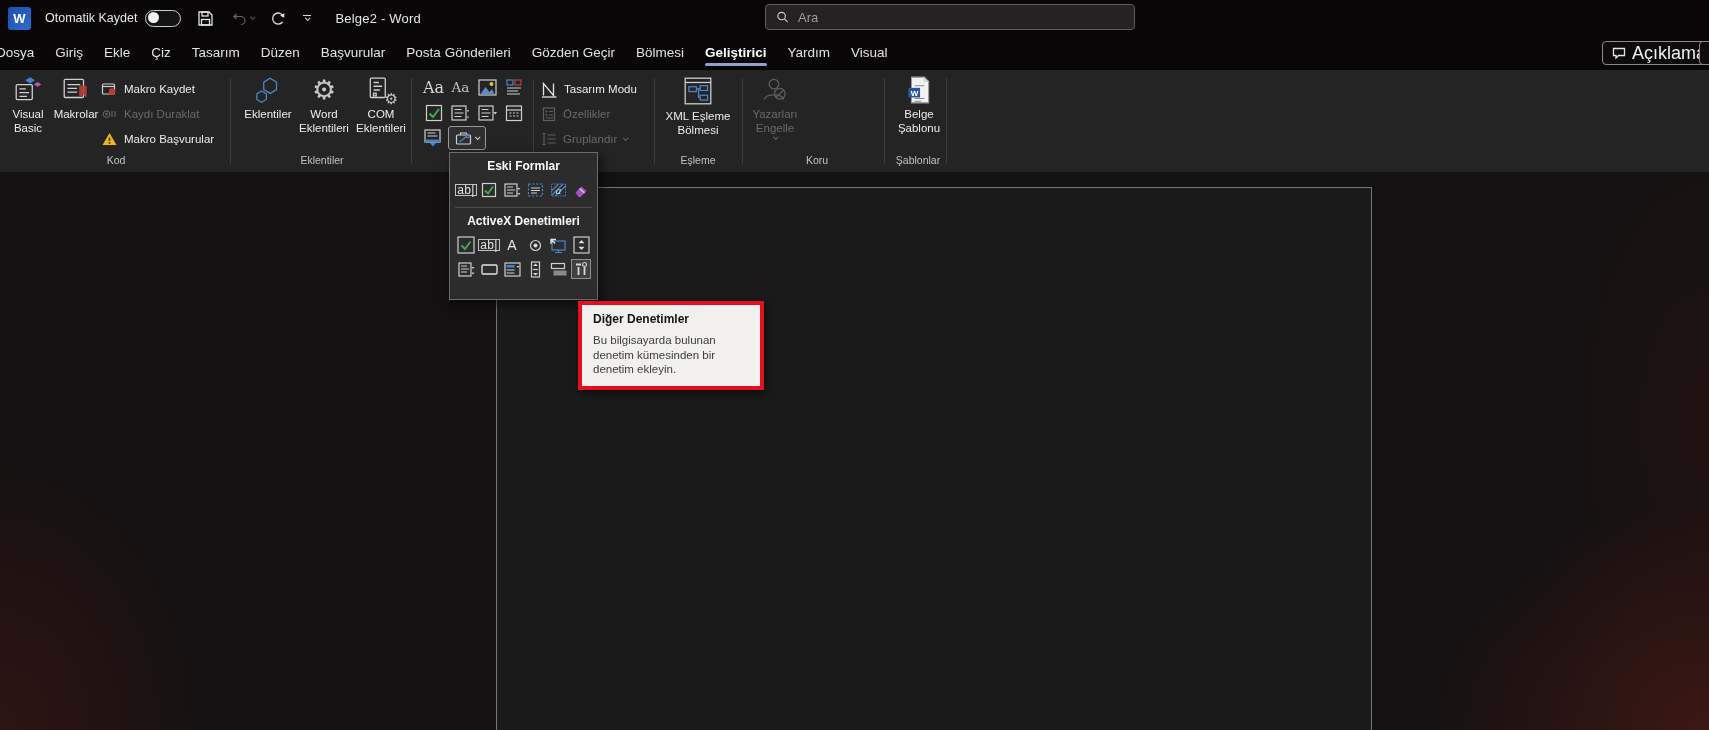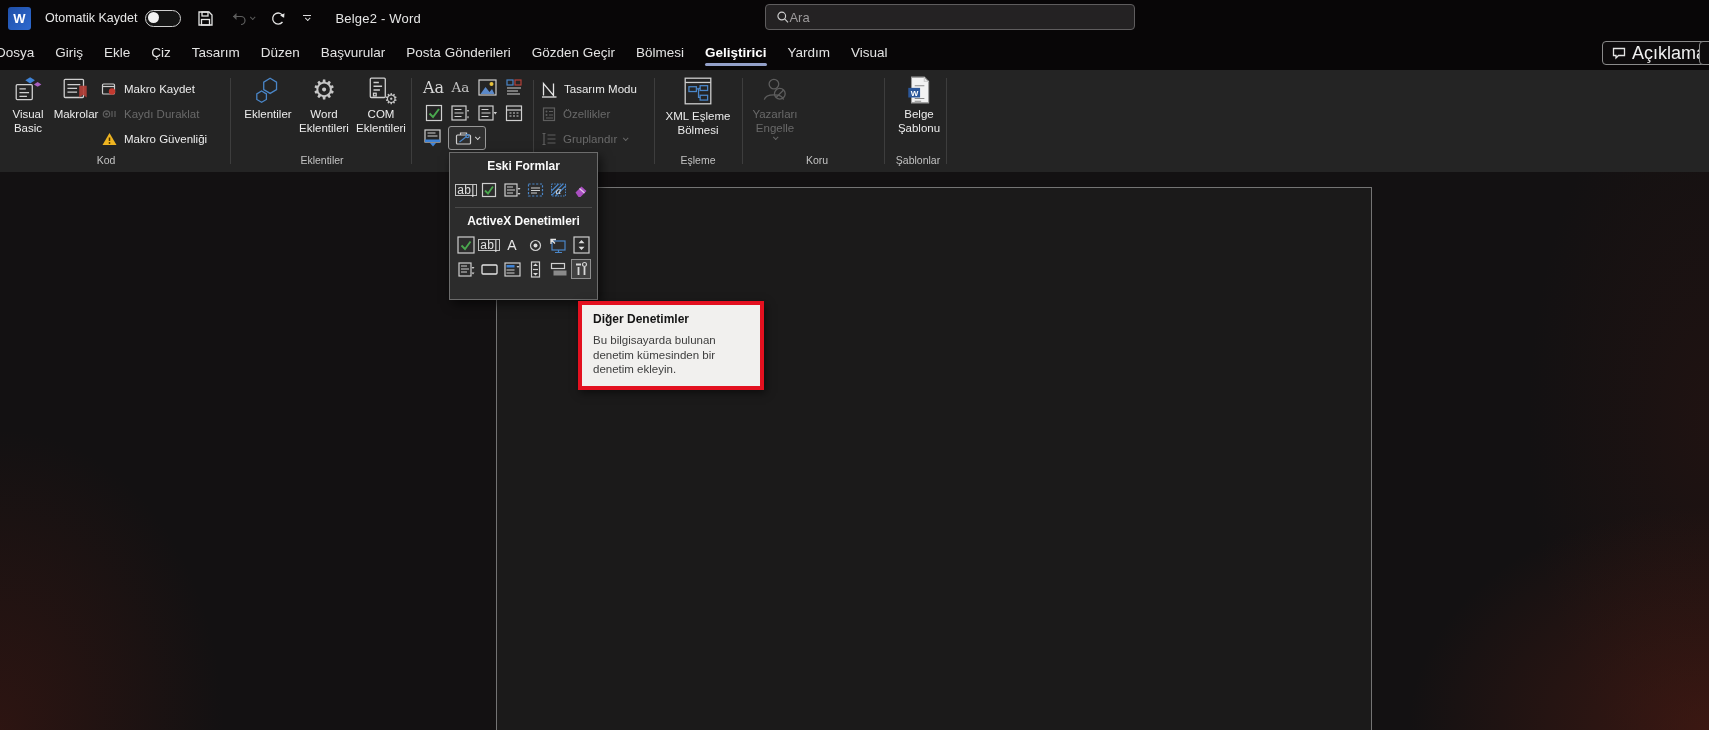--- a/index.html
+++ b/index.html
@@ -14,21 +14,21 @@
   .toggle { width:36px; height:17px; border:1.5px solid #cfcfcf; border-radius:9px; position:relative; background:#141414; }
   .toggle .knob { position:absolute; left:2px; top:1.5px; width:11px; height:11px; border-radius:50%; background:#f2f2f2; }
   .qat { display:flex; align-items:center; gap:16px; margin-left:16px; }
   .qat-ic { display:flex; align-items:center; color:#dcdcdc; }
   .dis-ic { color:#5c5c5c; }
   .chev { display:inline-block; width:6px; height:6px; border-right:1.4px solid currentColor; border-bottom:1.4px solid currentColor; transform:rotate(45deg) translateY(-1px); }
   .chev.sm { width:4px; height:4px; }
   .morebtn { display:flex; flex-direction:column; align-items:center; color:#dcdcdc; gap:1px; }
   .morebtn .bar { width:8px; height:1.4px; background:currentColor; }
   .doctitle { margin-left:24px; font-size:13px; color:#e6e6e6; letter-spacing:.2px; }
-  .search { position:absolute; left:765px; top:4px; width:370px; height:26px; background:#242223; border:1px solid #5f5d5e; border-radius:4px; display:flex; align-items:center; padding:0 10px; }
+  .search { position:absolute; left:765px; top:4px; width:370px; height:26px; background:#242223; border:1px solid #5f5d5e; border-radius:4px; display:flex; align-items:center; padding:0 10px; gap:9px; }
   .search input { background:transparent; border:none; outline:none; color:#dcdcdc; font-size:13px; width:100%; font-family:"Liberation Sans",sans-serif; }
   .search input::placeholder { color:#9c9a9b; }
 
   
   .tabrow { position:absolute; left:0; top:36px; width:100%; height:34px; background:#080607; display:flex; align-items:center; }
   .tabs { display:flex; align-items:center; gap:21px; margin-left:-4px; }
   .tab { font-size:13.5px; color:#e3e3e3; height:34px; line-height:34px; position:relative; cursor:default; white-space:nowrap; }
   .tab.active { color:#fff; font-weight:bold;text-align:center; }
   .tab.active::after { content:""; position:absolute; left:0; right:0; bottom:4px; height:3px; border-radius:2px; background:#93a0c9; }
   .comments { position:absolute; left:1602px; top:5px; height:24px; padding:0 9px; border:1px solid #8a8a8a; border-radius:4px; display:flex; align-items:center; gap:6px; font-size:18px; color:#f0f0f0; background:#0d0b0c; }
@@ -187,24 +187,24 @@
             <path class="stg" stroke-width="1.6" d="M10.5 5v6M13.5 5v6"></path>
           </svg>
         <span>Kaydı Duraklat</span>
       </div>
       <div class="stackrow">
         <svg width="17" height="16" viewBox="0 0 16 16">
             <path fill="#eeb421" d="M8 2l7 12H1z"></path>
             <path stroke="#4a3200" stroke-width="1.5" d="M8 6.5v3.5"></path>
             <circle fill="#4a3200" cx="8" cy="12" r=".9"></circle>
           </svg>
-        <span>Makro Güvenliği</span>
-      </div>
-    </div>
-    <div class="grplabel" style="left:0; width:212px;">Kod</div>
+        <span>Makro Başvurular</span>
+      </div>
+    </div>
+    <div class="grplabel" style="left:10px; width:212px;">Kod</div>
     <div class="vsep" style="left:230px;"></div>
 
     <div class="bigbtn" style="left:242px; width:52px;">
       <svg width="32" height="30" viewBox="0 0 30 28">
         <path class="stb" stroke-width="1.5" d="M17 3l6 3.6v7L17 17.2l-6-3.6v-7z"></path>
         <path class="stb" stroke-width="1.5" d="M9 15l4.5 2.7v5.2L9 25.6l-4.5-2.7v-5.2z"></path>
       </svg>
       <span class="lbl">Eklentiler</span>
     </div>
     <div class="bigbtn" style="left:297px; width:54px;">

